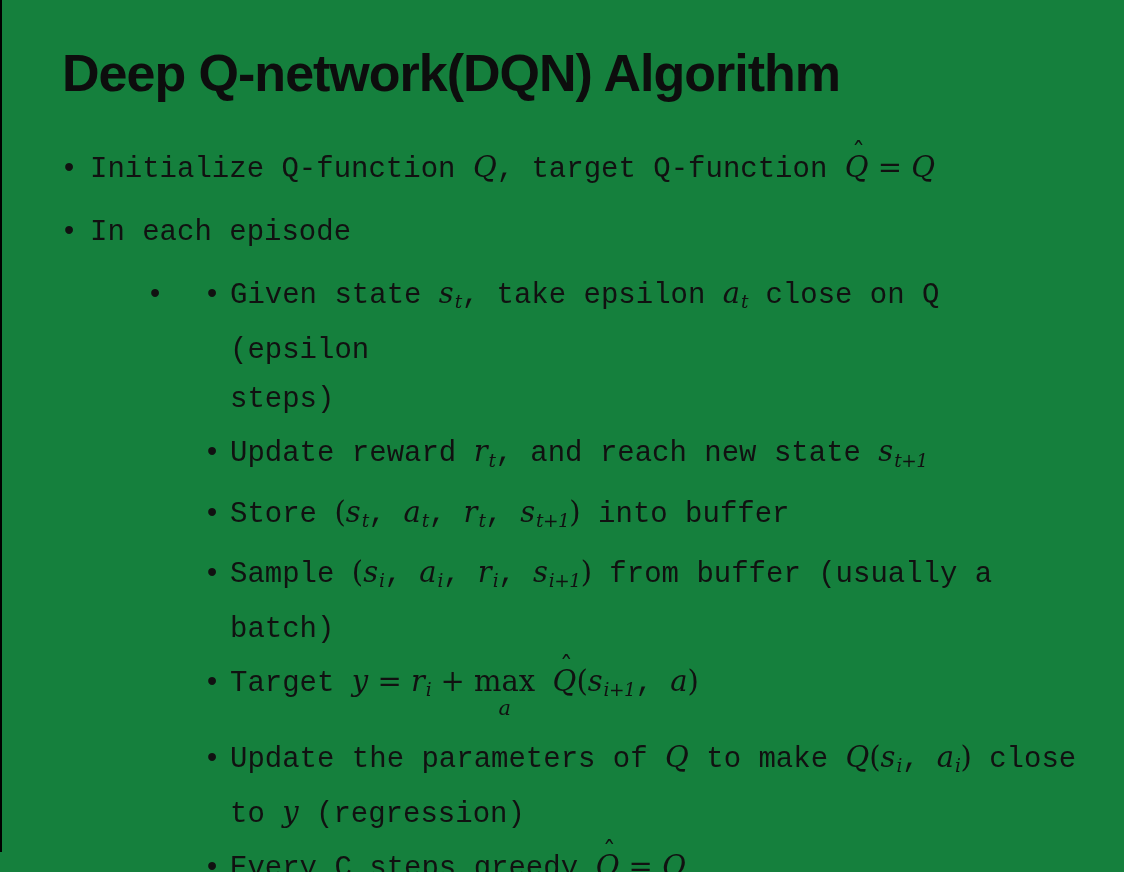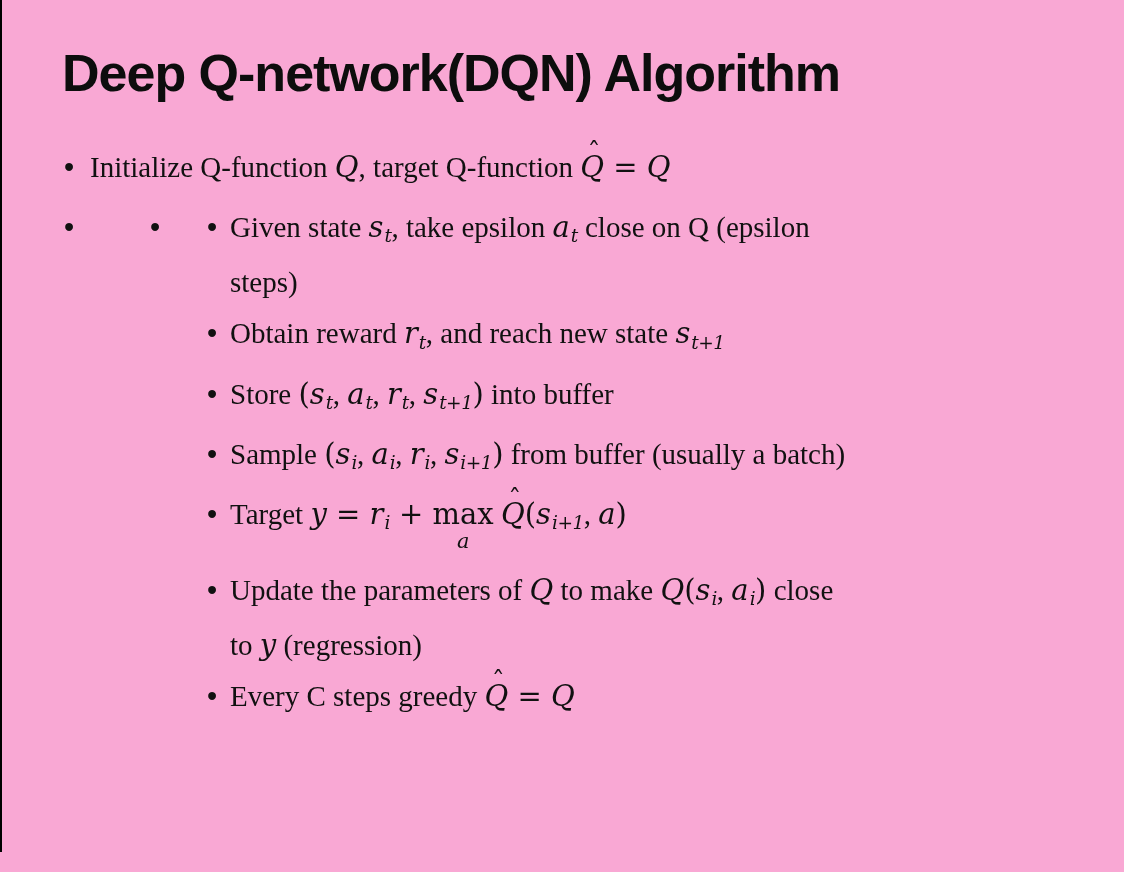--- a/index.html
+++ b/index.html
@@ -1,20 +1,20 @@
 <!DOCTYPE html>
 <html><head>
 <meta charset="utf-8">
 <style>
   html, body { margin: 0; padding: 0; background: #e8e8e8; }
   .slide {
     position: relative;
     width: 1124px;
     height: 872px;
-    background: #f9a8d4;
+    background: #15803d;
     overflow: hidden;
     box-sizing: border-box;
     padding: 44px 36px 0 62px;
     font-family: "Liberation Sans", sans-serif;
     color: #111111;
   }
   .edge-line {
     position: absolute;
     left: 0;
     top: 0;
@@ -30,21 +30,21 @@
     letter-spacing: -1px;
     color: #0d0d0d;
   }
   .bullet-list { font-size: 29px; line-height: 46px; }
   .bullet-item { position: relative; }
   .lvl1 { margin-left: 2px;   padding-left: 26px; margin-bottom: 14px; }
   .lvl2 { margin-left: 88px;  padding-left: 26px; margin-bottom: 6px; }
   .lvl3 { margin-left: 145px; padding-left: 23px; margin-bottom: 5px; }
   .has-under { margin-bottom: 21px; }
   .marker { position: absolute; left: 0; top: 0; }
-  .plain { font-family: Liberation Serif, serif; }
+  .plain { font-family: Liberation Mono, monospace; }
   .math  { font-family: "DejaVu Serif", serif; font-style: italic; }
   .mathroman { font-family: "DejaVu Serif", serif; }
   .msub {
     font-family: "DejaVu Serif", serif;
     font-style: italic;
     font-size: 0.64em;
     vertical-align: -0.28em;
     letter-spacing: -0.5px;
     margin-left: 1px;
   }
@@ -72,23 +72,23 @@
   }
 </style>
 </head>
 <body>
 
 <div class="slide">
   <div class="edge-line"></div>
   <h1 class="title">Deep Q-network(DQN) Algorithm</h1>
   <div class="bullet-list">
       <div class="bullet-item lvl1"><span class="marker">•</span><span class="content"><span class="plain">Initialize Q-function </span><span class="math">Q</span><span class="plain">, target Q-function </span><span class="math hat">Q</span><span class="mathroman"> = </span><span class="math">Q</span></span></div>
-      <div class="bullet-item lvl1"><span class="marker">•</span></div>
+      <div class="bullet-item lvl1"><span class="marker">•</span><span class="content"><span class="plain">In each episode</span></span></div>
       <div class="bullet-item lvl2"><span class="marker">•</span></div>
       <div class="bullet-item lvl3"><span class="marker">•</span><span class="content"><span class="plain">Given state </span><span class="math">s</span><span class="msub">t</span><span class="plain">, take epsilon </span><span class="math">a</span><span class="msub">t</span><span class="plain"> close on Q (epsilon</span><br><span class="plain">steps)</span></span></div>
-      <div class="bullet-item lvl3"><span class="marker">•</span><span class="content"><span class="plain">Obtain reward </span><span class="math">r</span><span class="msub">t</span><span class="plain">, and reach new state </span><span class="math">s</span><span class="msub">t+1</span></span></div>
+      <div class="bullet-item lvl3"><span class="marker">•</span><span class="content"><span class="plain">Update reward </span><span class="math">r</span><span class="msub">t</span><span class="plain">, and reach new state </span><span class="math">s</span><span class="msub">t+1</span></span></div>
       <div class="bullet-item lvl3"><span class="marker">•</span><span class="content"><span class="plain">Store </span><span class="mathroman">(</span><span class="math">s</span><span class="msub">t</span><span class="plain">, </span><span class="math">a</span><span class="msub">t</span><span class="plain">, </span><span class="math">r</span><span class="msub">t</span><span class="plain">, </span><span class="math">s</span><span class="msub">t+1</span><span class="mathroman">)</span><span class="plain"> into buffer</span></span></div>
       <div class="bullet-item lvl3"><span class="marker">•</span><span class="content"><span class="plain">Sample </span><span class="mathroman">(</span><span class="math">s</span><span class="msub">i</span><span class="plain">, </span><span class="math">a</span><span class="msub">i</span><span class="plain">, </span><span class="math">r</span><span class="msub">i</span><span class="plain">, </span><span class="math">s</span><span class="msub">i+1</span><span class="mathroman">)</span><span class="plain"> from buffer (usually a batch)</span></span></div>
       <div class="bullet-item lvl3 has-under"><span class="marker">•</span><span class="content"><span class="plain">Target </span><span class="math">y</span><span class="mathroman"> = </span><span class="math">r</span><span class="msub">i</span><span class="mathroman"> + </span><span class="mathroman munder">max<span class="under">a</span></span><span class="plain"> </span><span class="math hat">Q</span><span class="mathroman">(</span><span class="math">s</span><span class="msub">i+1</span><span class="plain">, </span><span class="math">a</span><span class="mathroman">)</span></span></div>
       <div class="bullet-item lvl3"><span class="marker">•</span><span class="content"><span class="plain">Update the parameters of </span><span class="math">Q</span><span class="plain"> to make </span><span class="math">Q</span><span class="mathroman">(</span><span class="math">s</span><span class="msub">i</span><span class="plain">, </span><span class="math">a</span><span class="msub">i</span><span class="mathroman">)</span><span class="plain"> close</span><br><span class="plain">to </span><span class="math">y</span><span class="plain"> (regression)</span></span></div>
       <div class="bullet-item lvl3"><span class="marker">•</span><span class="content"><span class="plain">Every C steps greedy </span><span class="math hat">Q</span><span class="mathroman"> = </span><span class="math">Q</span></span></div>
     </div>
 </div>
 
 </body></html>

